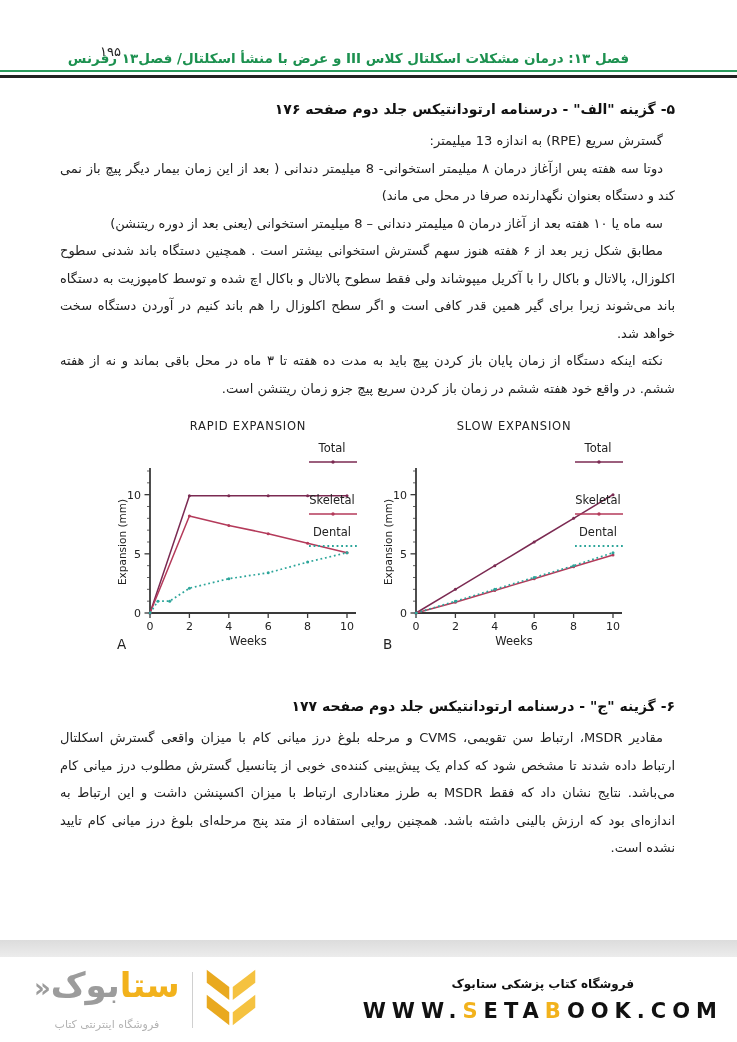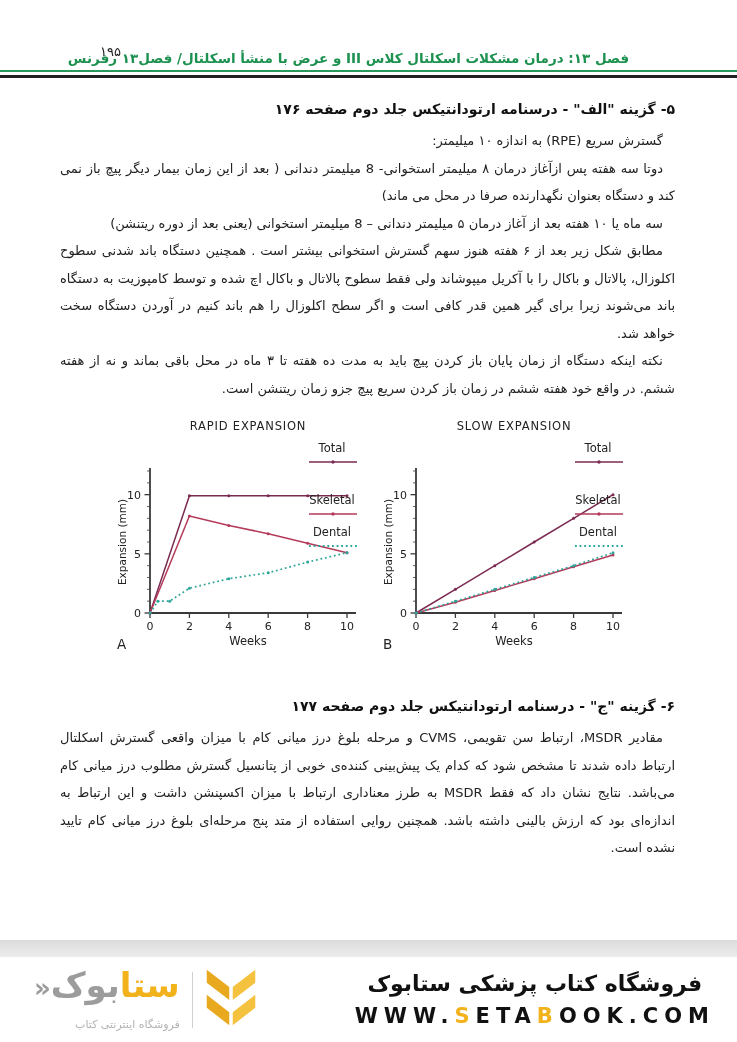--- a/index.html
+++ b/index.html
@@ -34,33 +34,33 @@
   .sec6 { margin-top:40px; }
   
   .charts { direction:ltr; display:flex; gap:16px; padding:14px 0 0 55px;text-align:right; }
   .chart-fig { width:250px; height:237px; }
   svg text { font-family:"DejaVu Sans", sans-serif; }
   
   .footer { position:absolute; left:0; right:0; bottom:0; height:102px; background:#fff; }
   .footer-strip { height:17px; background:linear-gradient(to bottom,#dcdcdc,#ececec); }
   .footer-body {
     height:85px; display:flex; align-items:center;
-    justify-content:space-between; padding:0 18px 0 34px;
+    justify-content:space-between; padding:0 10px 0 34px;
   }
   .logo { display:flex; align-items:center; gap:12px; }
   .logo-text { text-align:center; }
   .logo-wordmark { direction:rtl; font-weight:bold; font-size:34px; line-height:34px; letter-spacing:-1px; }
   .lw-yellow { color:#f2b21c; }
   .lw-gray { color:#9c9c9c; }
   .lw-guill { color:#9c9c9c; font-size:26px; }
-  .logo-tagline { margin-top:13px; font-size:11px; color:#b3b3b3; direction:rtl;text-align:right; }
+  .logo-tagline { margin-top:13px; font-size:11px; color:#b3b3b3; direction:rtl; }
   .logo-sep { width:1px; height:56px; background:#d0d0d0; }
   .logo-emblem { width:52px; height:66px; }
   .footer-right { text-align:center; padding-right:4px; }
-  .shop-title { font-size:22px; font-weight:bold; color:#111; direction:rtl; }
+  .shop-title { font-size:12px; font-weight:bold; color:#111; direction:rtl; }
   .website {
     margin-top:8px; direction:ltr; font-size:21px; font-weight:bold;
     letter-spacing:6px; color:#111; white-space:nowrap;
   }
   .website .accent { color:#f2b21c; }
 </style>
 </head>
 <body>
 
 <div class="page">
@@ -68,21 +68,21 @@
   <div class="hdr">
     <span class="hdr-pagenum">۱۹۵</span>
     <div class="hdr-title" dir="rtl">فصل ۱۳: درمان مشکلات اسکلتال کلاس III و عرض با منشأ اسکلتال/ فصل۱۳ رفرنس</div>
     <div class="rule-green"></div>
     <div class="rule-dark"></div>
   </div>
 
   <div class="content">
     <div class="sec5">
       <h2 class="sec-heading">۵- گزینه "الف" - درسنامه ارتودانتیکس جلد دوم  صفحه ۱۷۶</h2>
-      <p class="body-p">گسترش سریع (RPE) به اندازه ۱۰ میلیمتر:</p>
+      <p class="body-p">گسترش سریع (RPE) به اندازه 13 میلیمتر:</p>
       <p class="body-p">دوتا سه هفته پس ازآغاز درمان ۸ میلیمتر استخوانی- 8 میلیمتر دندانی ( بعد از این زمان بیمار دیگر پیچ باز نمی کند و دستگاه بعنوان نگهدارنده صرفا در محل می ماند)</p>
       <p class="body-p">سه ماه یا ۱۰ هفته بعد از آغاز درمان ۵ میلیمتر دندانی – 8 میلیمتر استخوانی (یعنی بعد از دوره ریتنشن)</p>
       <p class="body-p">مطابق شکل زیر بعد از ۶ هفته هنوز سهم گسترش استخوانی بیشتر است . همچنین دستگاه باند شدنی سطوح اکلوزال، پالاتال و باکال را با آکریل میپوشاند ولی فقط سطوح پالاتال و باکال اچ شده و توسط کامپوزیت به دستگاه باند می‌شوند زیرا برای گیر همین قدر کافی است و اگر سطح اکلوزال را هم باند کنیم در آوردن دستگاه سخت خواهد شد.</p>
       <p class="body-p">نکته اینکه دستگاه از زمان پایان باز کردن پیچ باید به مدت ده هفته تا ۳ ماه در محل باقی بماند و نه از هفته ششم. در واقع خود هفته ششم در زمان باز کردن سریع پیچ جزو زمان ریتنشن است.</p>
     </div>
 
     <div class="charts">
       <svg class="chart-fig" viewBox="0 0 250 237">
           <text x="133" y="14" text-anchor="middle" font-size="11.5" letter-spacing="0.8" fill="#222">RAPID EXPANSION</text>
           <line x1="35" y1="52" x2="35" y2="197.9" stroke="#3a3a3a" stroke-width="1.8"></line>

